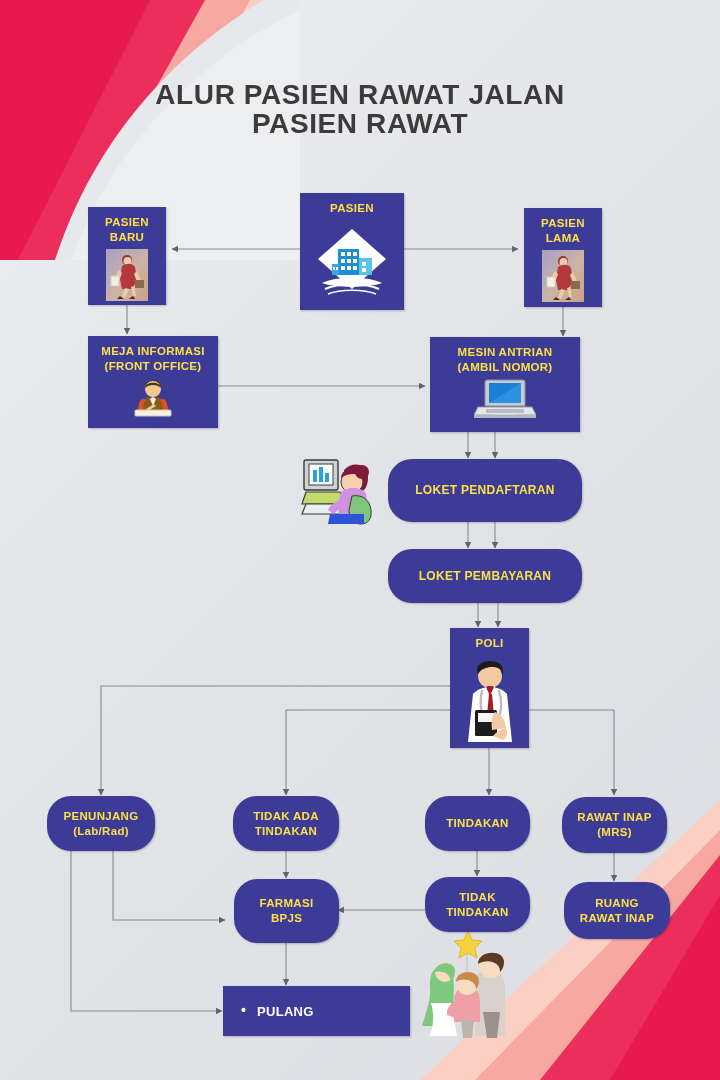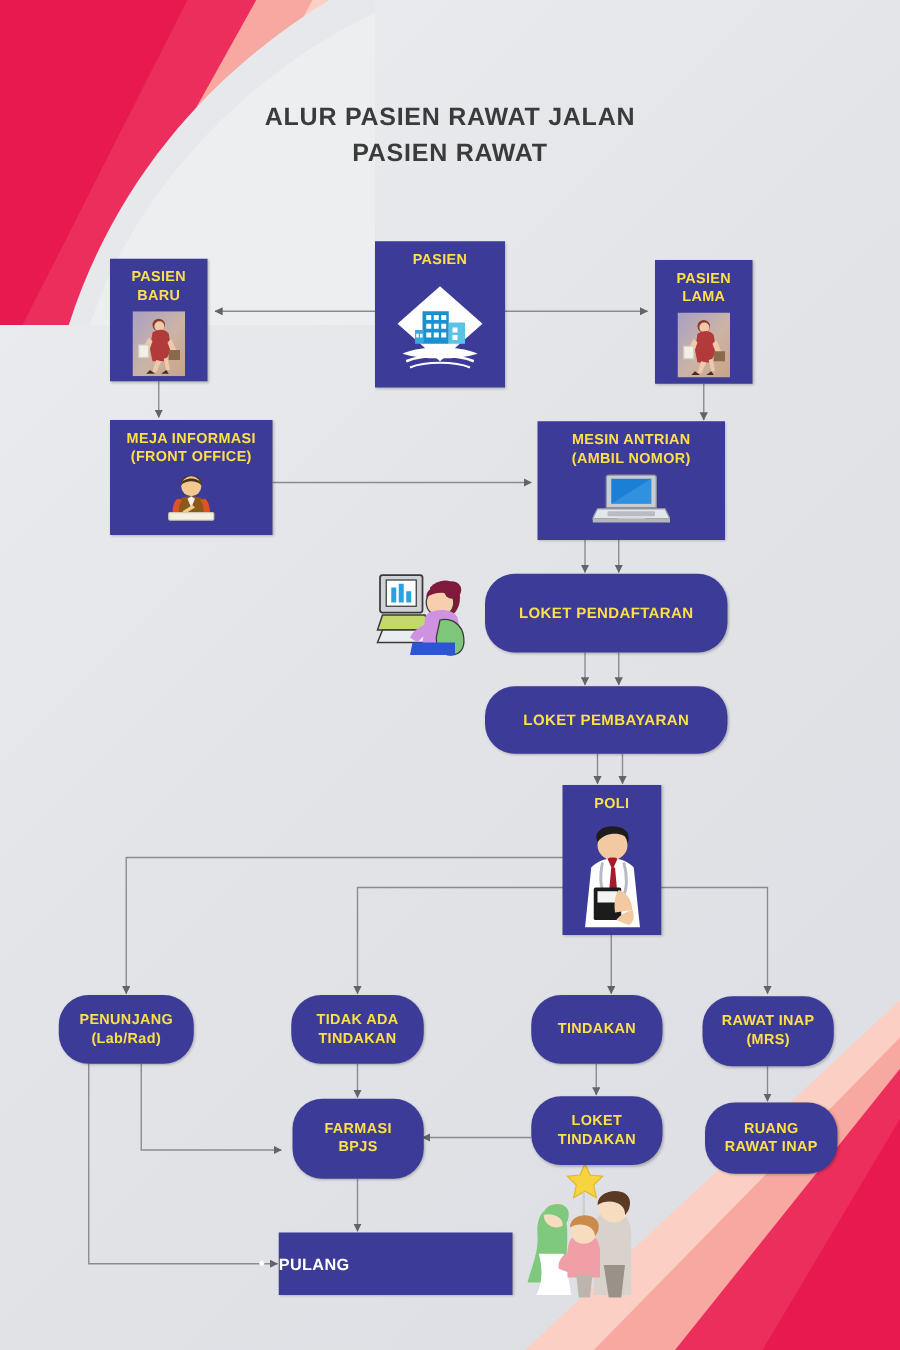--- a/index.html
+++ b/index.html
@@ -12,42 +12,42 @@
   #stage{position:absolute;inset:0;}
   .deco{position:absolute;pointer-events:none;}
 
   
   .tl-wrap{left:0;top:0;width:300px;height:260px;overflow:hidden;}
   .br-wrap{right:0;bottom:0;width:300px;height:280px;overflow:hidden;}
 
   
   #title{
     position:absolute;left:0;top:80px;width:720px;text-align:center;
-    color:#3b3b3b;font-weight:bold;font-size:20px;letter-spacing:.6px;
+    color:#3b3b3b;font-weight:bold;font-size:28px;letter-spacing:.6px;
     line-height:29px;
   }
   #title .l2{display:block;}
 
   
   .box{
     position:absolute;background:#3c3b97;color:#fde047;
     font-weight:bold;text-align:center;
     box-shadow:1px 1px 2px rgba(0,0,0,.22);
     display:flex;flex-direction:column;align-items:center;
     box-sizing:border-box;
   }
   .box .cap{display:block;line-height:15px;font-size:11.5px;letter-spacing:.3px;}
   .box.center{justify-content:center;border-radius:24px;}
   .box.pad{padding-top:8px;}
 
   .bullets{
     position:absolute;background:#3c3b97;color:#fff;font-weight:bold;
     box-shadow:1px 1px 2px rgba(0,0,0,.22);box-sizing:border-box;
     display:flex;flex-direction:column;justify-content:center;
-    font-size:13px;line-height:21px;letter-spacing:.3px;
+    padding-left:34px;font-size:13px;line-height:21px;letter-spacing:.3px;
   }
   .bullets span{display:block;position:relative;}
   .bullets span:before{
     content:"\2022";position:absolute;left:-16px;top:-1px;font-size:14px;
   }
 
   
   #wires{position:absolute;left:0;top:0;width:720px;height:1080px;}
 
   
@@ -344,21 +344,21 @@
     <span class="cap">RAWAT INAP</span>
     <span class="cap">(MRS)</span>
   </div>
 
   <div class="box center" style="left:234px;top:879px;width:105px;height:64px;">
     <span class="cap">FARMASI</span>
     <span class="cap">BPJS</span>
   </div>
 
   <div class="box center" style="left:425px;top:877px;width:105px;height:55px;">
-    <span class="cap">LOKET</span>
+    <span class="cap">TIDAK</span>
     <span class="cap">TINDAKAN</span>
   </div>
 
   <div class="box center" style="left:564px;top:882px;width:106px;height:57px;">
     <span class="cap">RUANG</span>
     <span class="cap">RAWAT INAP</span>
   </div>
 
   <div class="bullets" style="left:223px;top:986px;width:187px;height:50px;">
     <span>PULANG</span>

